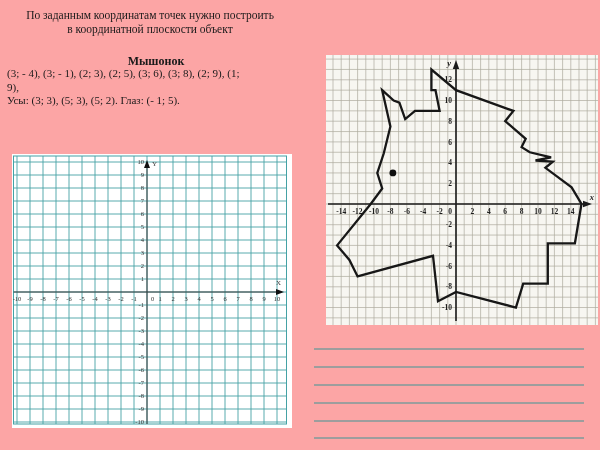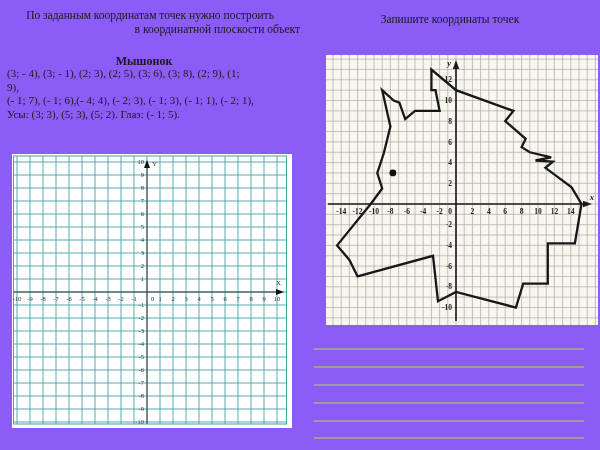--- a/index.html
+++ b/index.html
@@ -1,50 +1,49 @@
 <!DOCTYPE html>
 <html><head>
 <meta charset="utf-8">
 <style>
   html,body{margin:0;padding:0;background:#e8e8e8;}
   .page{
-    position:relative;width:600px;height:450px;background:#8b5cf6;
+    position:relative;width:600px;height:450px;background:#fca5a5;
     font-family:"Liberation Serif", serif;color:#1a1a1a;overflow:hidden;
     outline:1px solid #c9c9c9;
   }
   .panel{position:absolute;top:0;height:450px;}
   #left-panel{left:0;width:300px;}
   #right-panel{left:300px;width:300px;}
   .title{position:absolute;width:100%;text-align:center;font-size:11.5px;line-height:14px;white-space:nowrap;}
   #lt1{top:8px;}
-  #lt2{top:22px;text-align:right;}
+  #lt2{top:22px;}
   #rt1{top:12px;}
   #rt2{top:27px;}
-  .figure-title{position:absolute;top:54px;left:4px;width:280px;text-align:center;font-weight:bold;font-size:12px;}
+  .figure-title{position:absolute;top:54px;left:16px;width:280px;text-align:center;font-weight:bold;font-size:12px;}
   #coords{position:absolute;top:67px;left:7px;width:292px;font-size:11px;line-height:13.5px;}
   .coord-line{white-space:nowrap;}
   #left-grid-box{position:absolute;left:12px;top:154px;width:280px;height:274px;}
   #wolf-plot-box{position:absolute;left:26px;top:55px;width:272px;height:270px;}
   .answer-line{position:absolute;left:14px;width:270px;height:0;border-top:2px solid #9d9d9d;}
   svg{display:block;}
   text{font-family:"Liberation Serif", serif;}
 </style>
 </head>
 <body>
 
 <div class="page">
 
   <div class="panel" id="left-panel">
     <div class="title" id="lt1">По  заданным координатам точек нужно построить</div>
     <div class="title" id="lt2">в координатной плоскости объект</div>
     <div class="figure-title">Мышонок</div>
     <div id="coords">
         <div class="coord-line"> (3; - 4), (3; - 1), (2; 3), (2; 5), (3; 6), (3; 8), (2; 9), (1;</div>
         <div class="coord-line">9),</div>
-        <div class="coord-line">(- 1; 7), (- 1; 6),(- 4; 4), (- 2; 3), (- 1; 3), (- 1; 1), (- 2; 1),</div>
         <div class="coord-line">Усы: (3; 3), (5; 3), (5; 2). Глаз: (- 1; 5).</div>
       </div>
     <div id="left-grid-box">
         <svg width="280" height="274" viewBox="0 0 280 274">
           <rect x="0" y="0" width="280" height="274" fill="#ffffff"></rect>
           <rect x="1.5" y="2" width="273" height="268" fill="none" stroke="#45a2a5" stroke-width="1"></rect>
           <line x1="5" y1="2" x2="5" y2="270" stroke="#45a2a5" stroke-width="0.9"></line>
           <line x1="18" y1="2" x2="18" y2="270" stroke="#45a2a5" stroke-width="0.9"></line>
           <line x1="31" y1="2" x2="31" y2="270" stroke="#45a2a5" stroke-width="0.9"></line>
           <line x1="44" y1="2" x2="44" y2="270" stroke="#45a2a5" stroke-width="0.9"></line>
@@ -131,21 +130,20 @@
           <text x="132" y="23.3" text-anchor="end" font-size="6.5px" fill="#333">9</text>
           <text x="132" y="10.3" text-anchor="end" font-size="6.5px" fill="#333">10</text>
           <text x="139" y="146.5" font-size="6.5px" fill="#333">0</text>
           <text x="264" y="131" font-size="7px" fill="#444">X</text>
           <text x="140" y="12" font-size="7px" fill="#444">Y</text>
         </svg>
       </div>
   </div>
 
   <div class="panel" id="right-panel">
-    <div class="title" id="rt1">Запишите координаты точек</div>
     <div id="wolf-plot-box">
         <svg width="272" height="270" viewBox="0 0 272 270">
           <rect x="0" y="0" width="272" height="270" fill="#f7f6f1"></rect>
           <line x1="7.000000000000014" y1="0" x2="7.000000000000014" y2="270" stroke="#aeab9e" stroke-width="0.7"></line>
           <line x1="15.200000000000017" y1="0" x2="15.200000000000017" y2="270" stroke="#aeab9e" stroke-width="0.7"></line>
           <line x1="23.400000000000006" y1="0" x2="23.400000000000006" y2="270" stroke="#aeab9e" stroke-width="0.7"></line>
           <line x1="31.60000000000001" y1="0" x2="31.60000000000001" y2="270" stroke="#aeab9e" stroke-width="0.7"></line>
           <line x1="39.80000000000001" y1="0" x2="39.80000000000001" y2="270" stroke="#aeab9e" stroke-width="0.7"></line>
           <line x1="48" y1="0" x2="48" y2="270" stroke="#aeab9e" stroke-width="0.7"></line>
           <line x1="56.2" y1="0" x2="56.2" y2="270" stroke="#aeab9e" stroke-width="0.7"></line>

